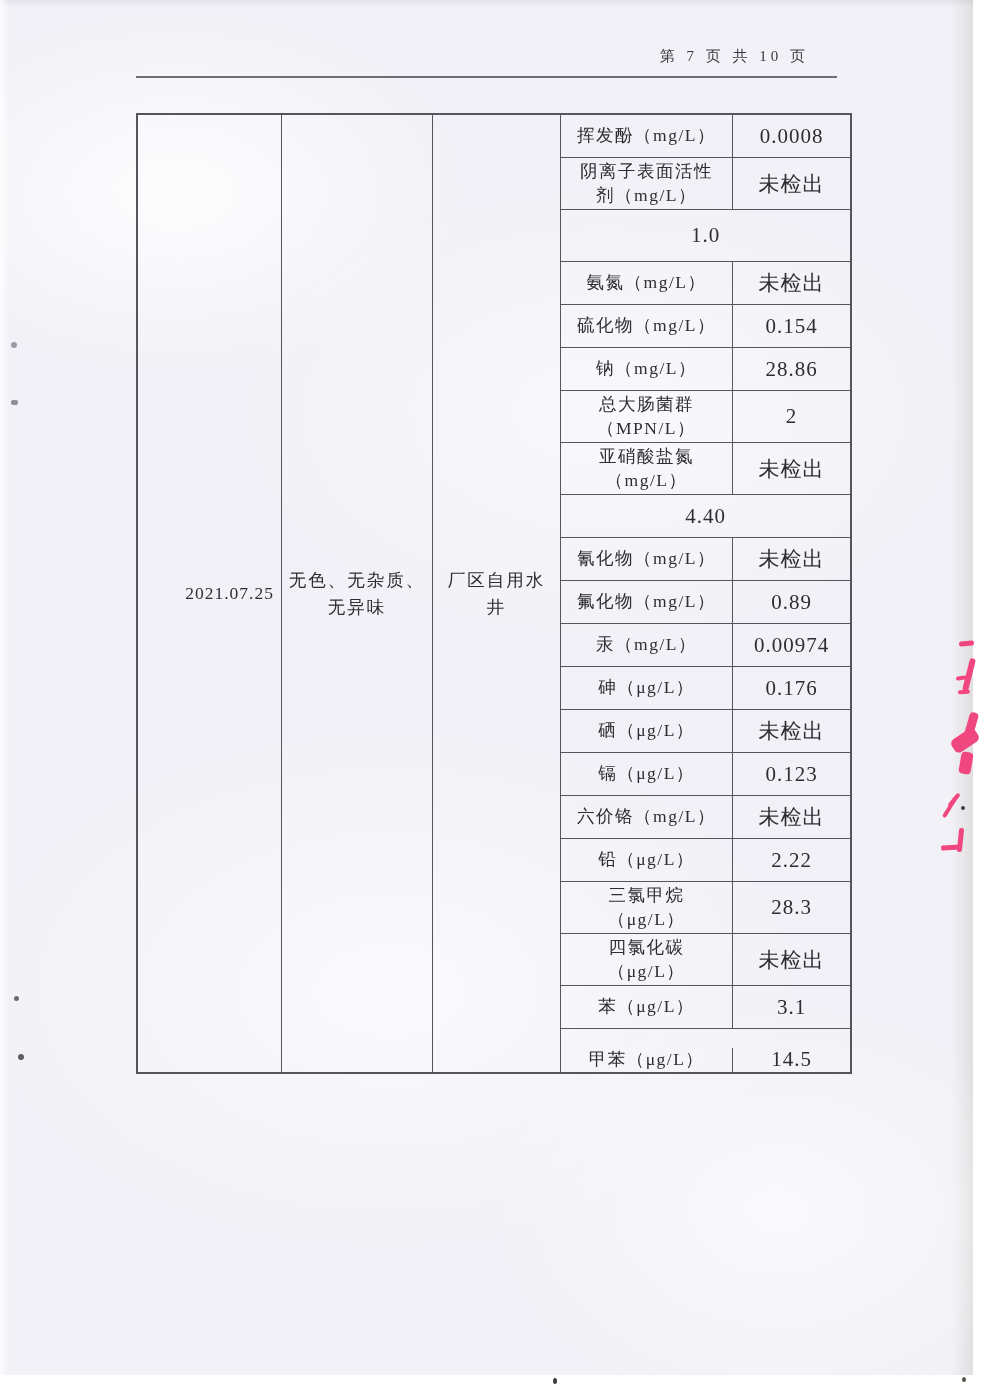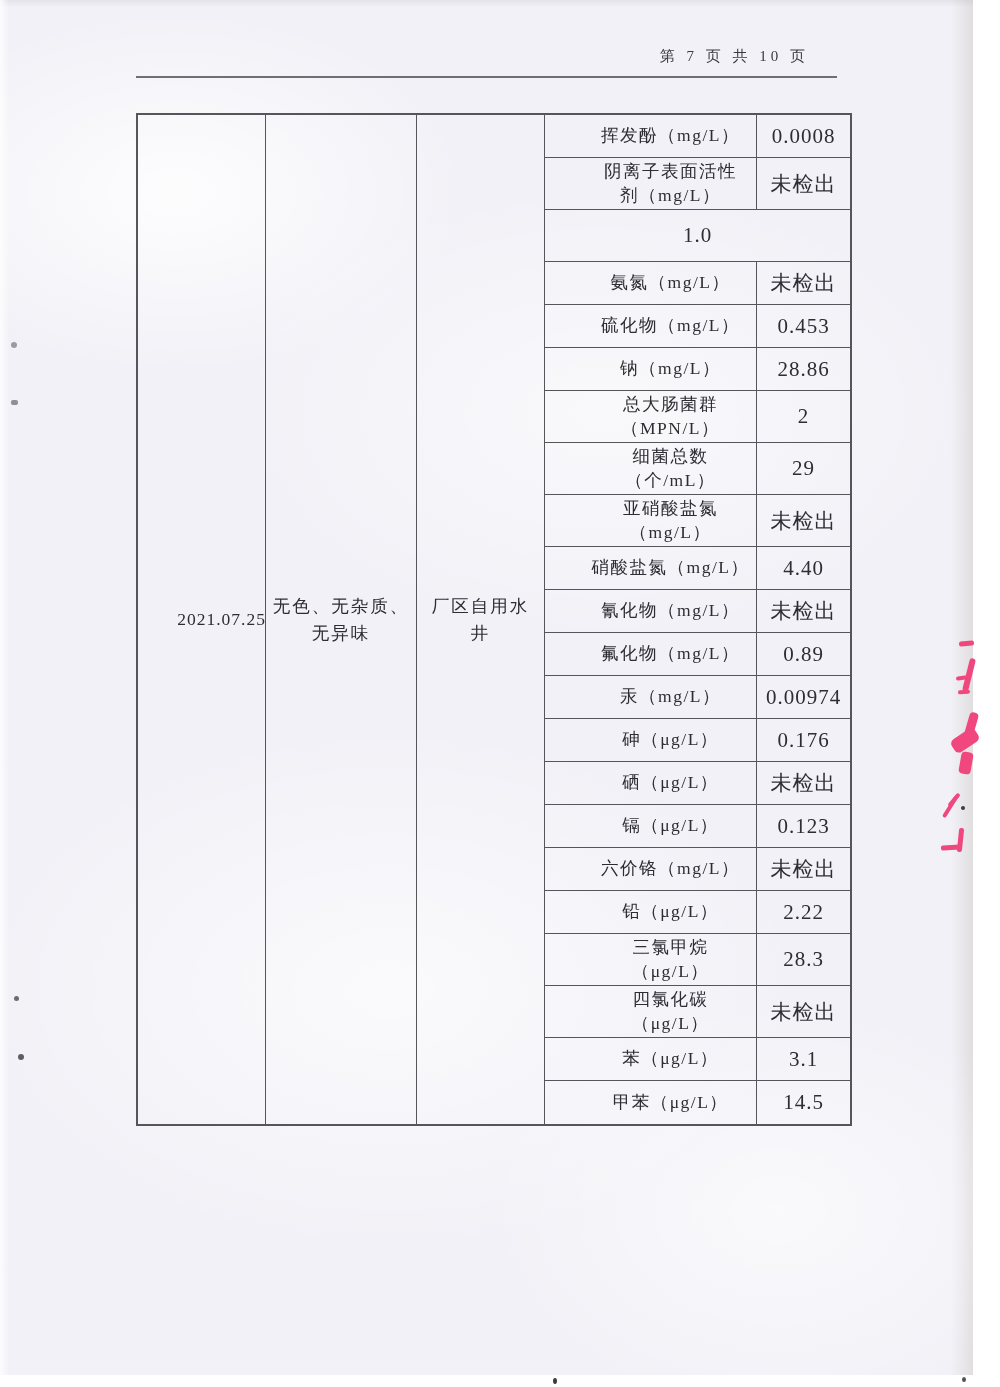--- a/index.html
+++ b/index.html
@@ -42,38 +42,38 @@
     border:2px solid var(--table-border,#55555b);
     background:transparent;
   }
   .cell{
     display:flex;align-items:center;justify-content:center;
     text-align:center;white-space:pre-line;
     font-size:17.5px;letter-spacing:2px;line-height:1.5;
     box-sizing:border-box;
     border-right:1px solid var(--table-border,#55555b);
   }
-  .col-date{width:128px;letter-spacing:1px;padding-left:40px;}
+  .col-date{width:144px;letter-spacing:1px;padding-left:40px;}
   .col-loc{width:128px;}
   .col-look{width:151px;}
   .col-params{flex:1;display:flex;flex-direction:column;}
   .prow{
     display:flex;align-items:stretch;height:43px;flex:none;
     border-bottom:1px solid var(--table-border,#55555b);
     box-sizing:border-box;
   }
   .prow.tall{height:52px;}
-  .prow:last-child{border-bottom:none;}
+  .prow:last-child{border-bottom:none;align-items:flex-end;}
   .pname{
     width:172px;flex:none;
     display:flex;align-items:center;justify-content:center;
     text-align:center;white-space:pre-line;
     font-size:17.5px;letter-spacing:1.5px;line-height:1.35;
     border-right:1px solid var(--table-border,#55555b);
-    box-sizing:border-box;padding:0 4px;margin-left:40px;
+    box-sizing:border-box;padding:0 4px;
   }
   .pvalue{
     flex:1;display:flex;align-items:center;justify-content:center;
     font-size:21px;letter-spacing:1px;
   }
   
   .stamp{position:absolute;background:var(--stamp-pink,#f0477f);border-radius:2px;}
   .s1{left:959px;top:641px;width:15px;height:5px;transform:rotate(-6deg);}
   .s2{left:966px;top:658px;width:6px;height:34px;transform:rotate(14deg);border-radius:3px;}
   .s3{left:956px;top:676px;width:11px;height:4px;transform:rotate(-8deg);}
@@ -120,43 +120,37 @@
         </div>
         <div class="prow tall">
           <div class="pvalue">1.0</div>
         </div>
         <div class="prow">
           <div class="pname">氨氮（mg/L）</div>
           <div class="pvalue">未检出</div>
         </div>
         <div class="prow">
           <div class="pname">硫化物（mg/L）</div>
-          <div class="pvalue">0.453</div>
+          <div class="pvalue">0.154</div>
         </div>
         <div class="prow">
           <div class="pname">钠（mg/L）</div>
           <div class="pvalue">28.86</div>
         </div>
         <div class="prow tall">
           <div class="pname">总大肠菌群
 （MPN/L）</div>
           <div class="pvalue">2</div>
         </div>
         <div class="prow tall">
-          <div class="pname">细菌总数
-（个/mL）</div>
-          <div class="pvalue">29</div>
-        </div>
-        <div class="prow tall">
           <div class="pname">亚硝酸盐氮
 （mg/L）</div>
           <div class="pvalue">未检出</div>
         </div>
         <div class="prow">
-          <div class="pname">硝酸盐氮（mg/L）</div>
           <div class="pvalue">4.40</div>
         </div>
         <div class="prow">
           <div class="pname">氰化物（mg/L）</div>
           <div class="pvalue">未检出</div>
         </div>
         <div class="prow">
           <div class="pname">氟化物（mg/L）</div>
           <div class="pvalue">0.89</div>
         </div>

